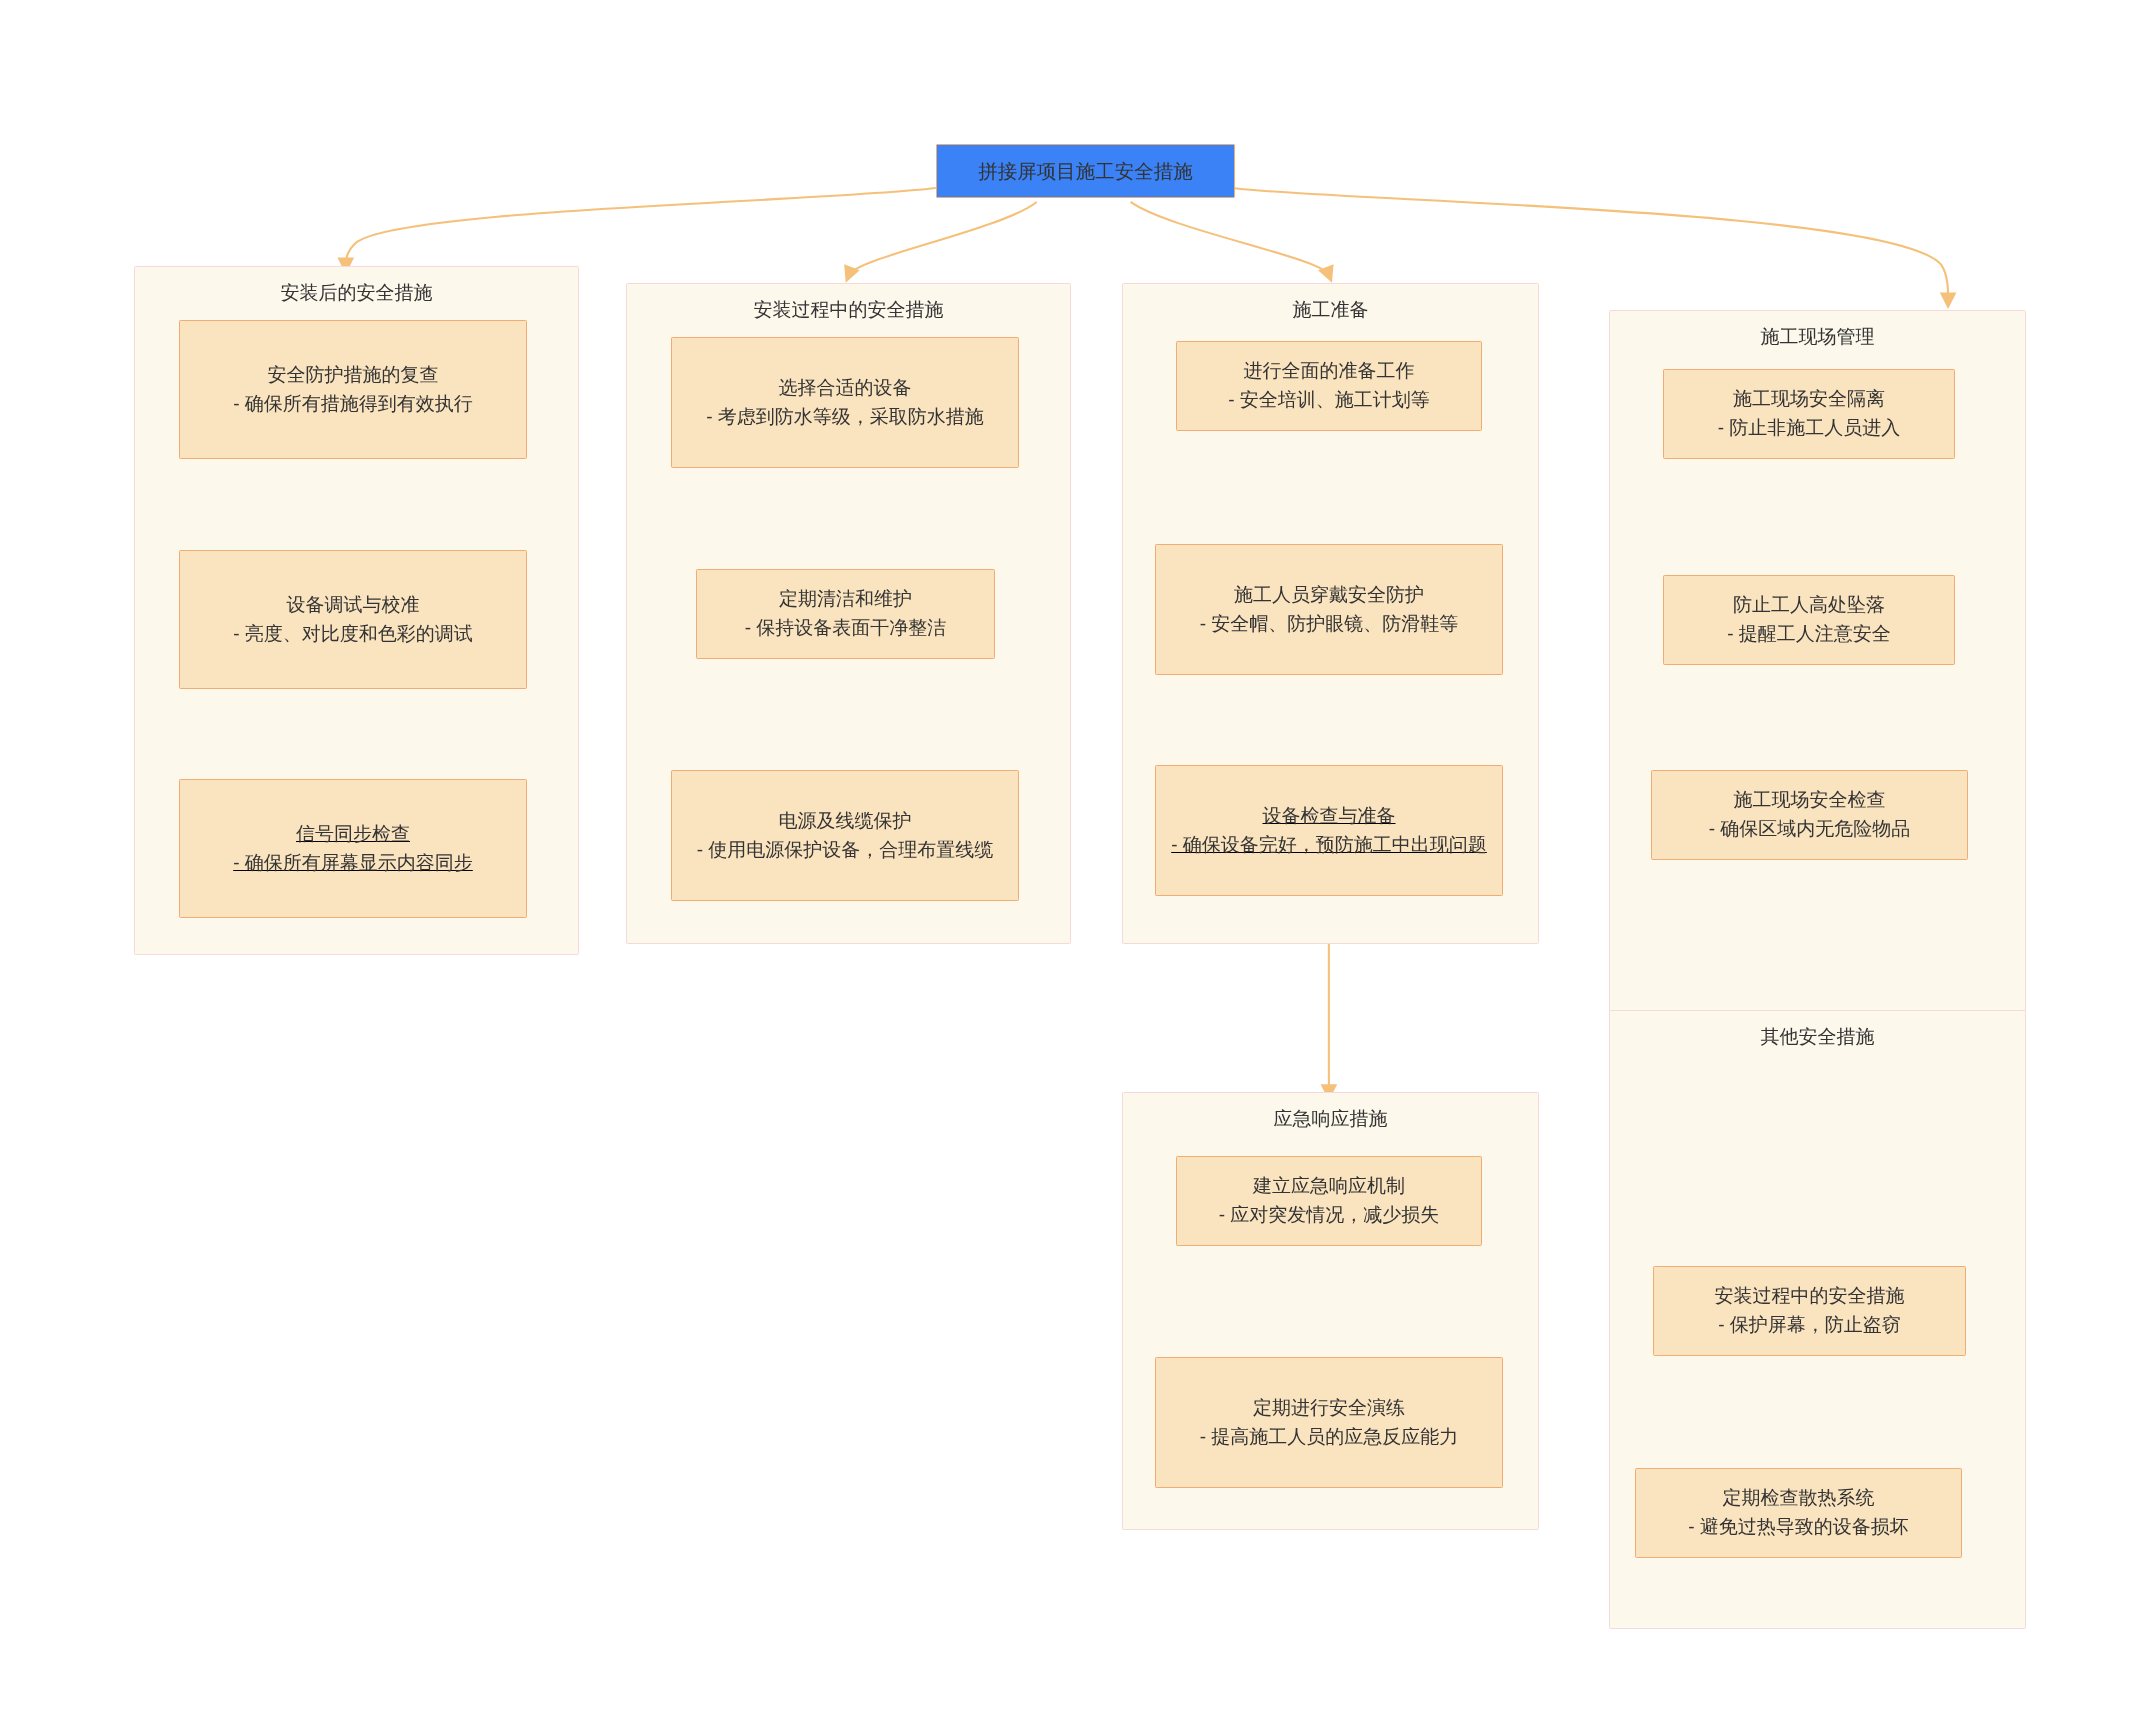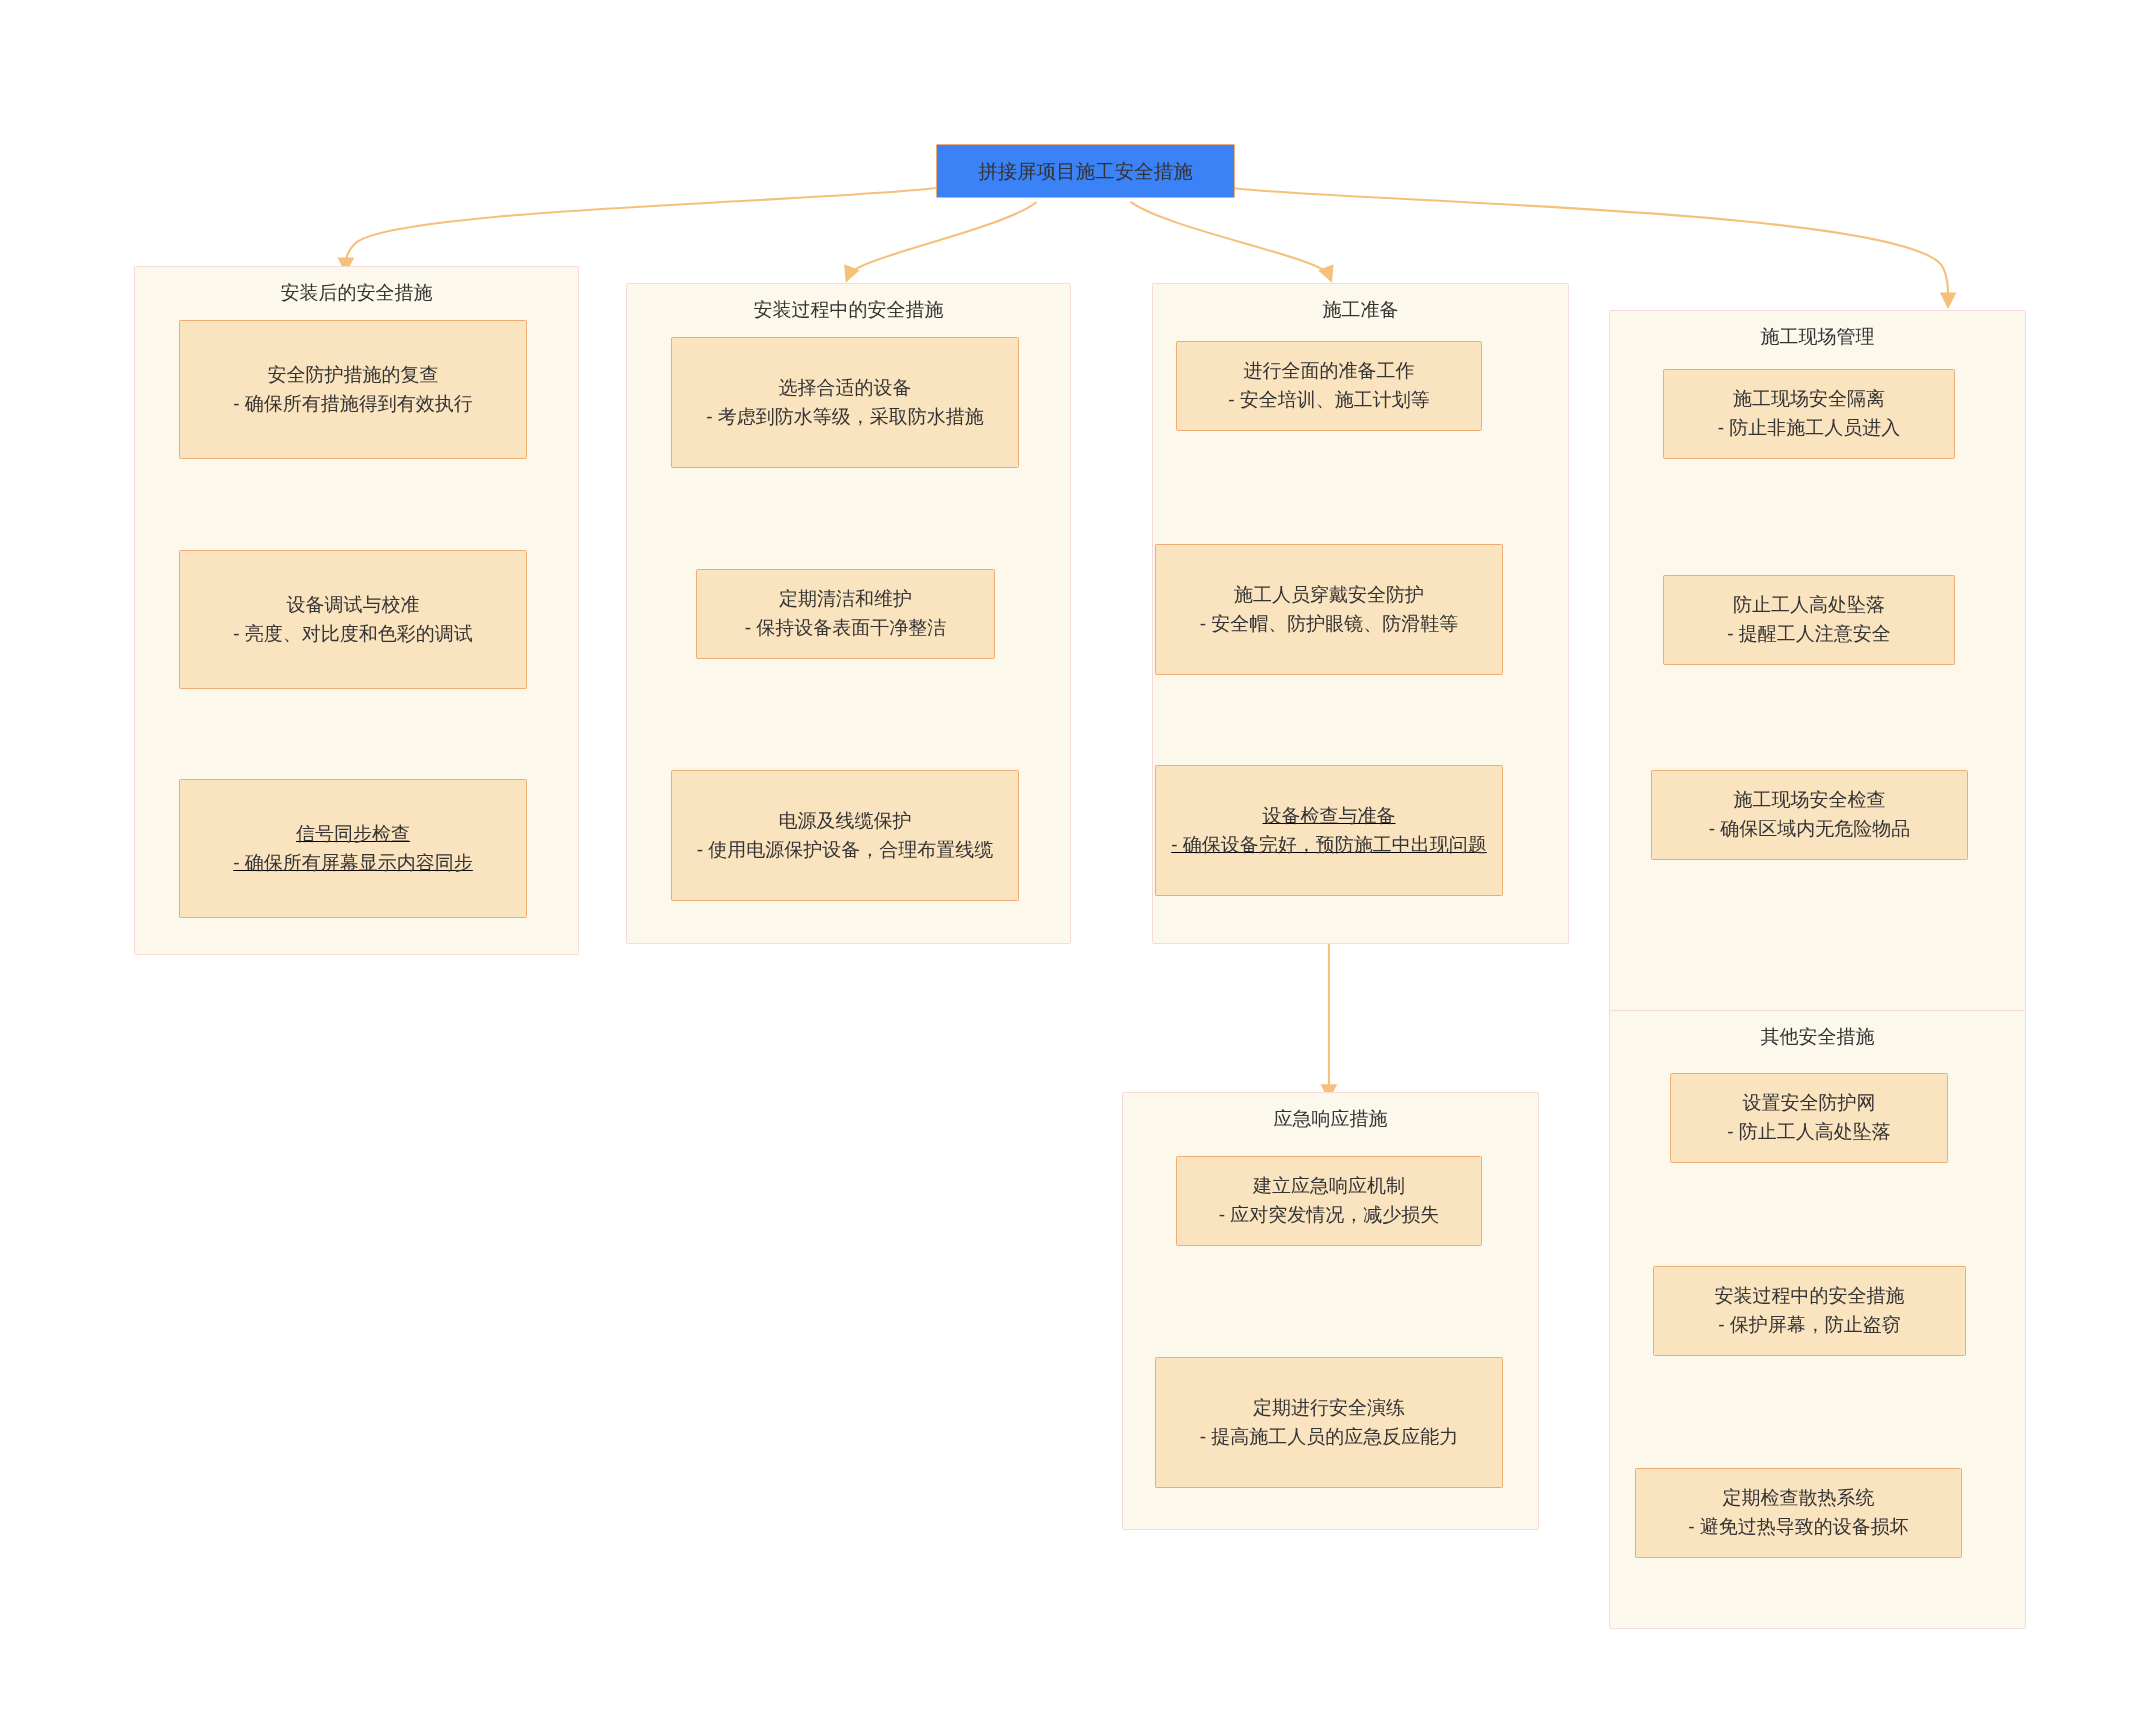--- a/index.html
+++ b/index.html
@@ -101,21 +101,21 @@
       <span class="l wrap">- 保持设备表面干净整洁</span>
     </div>
   </div>
   <div class="node" style="left:671px;top:770px;width:348px;height:131px;">
     <div class="lines">
       <span class="l">电源及线缆保护</span>
       <span class="l wrap">- 使用电源保护设备，合理布置线缆</span>
     </div>
   </div>
 
-  <div class="cluster" style="left:1122px;top:283px;width:417px;height:661px;margin-left:30px;">
+  <div class="cluster" style="left:1122px;top:283px;width:417px;height:661px;">
     <div class="cluster-title">施工准备</div>
   </div>
   <div class="node" style="left:1176px;top:341px;width:306px;height:90px;">
     <div class="lines">
       <span class="l">进行全面的准备工作</span>
       <span class="l wrap">- 安全培训、施工计划等</span>
     </div>
   </div>
   <div class="node" style="left:1155px;top:544px;width:348px;height:131px;">
     <div class="lines">
@@ -164,26 +164,20 @@
   <div class="node" style="left:1155px;top:1357px;width:348px;height:131px;">
     <div class="lines">
       <span class="l">定期进行安全演练</span>
       <span class="l wrap">- 提高施工人员的应急反应能力</span>
     </div>
   </div>
 
   <div class="cluster" style="left:1609px;top:1010px;width:417px;height:619px;">
     <div class="cluster-title">其他安全措施</div>
   </div>
-  <div class="node" style="left:1670px;top:1073px;width:278px;height:90px;">
-    <div class="lines">
-      <span class="l">设置安全防护网</span>
-      <span class="l wrap">- 防止工人高处坠落</span>
-    </div>
-  </div>
   <div class="node" style="left:1653px;top:1266px;width:313px;height:90px;">
     <div class="lines">
       <span class="l">安装过程中的安全措施</span>
       <span class="l wrap">- 保护屏幕，防止盗窃</span>
     </div>
   </div>
   <div class="node" style="left:1635px;top:1468px;width:327px;height:90px;">
     <div class="lines">
       <span class="l">定期检查散热系统</span>
       <span class="l wrap">- 避免过热导致的设备损坏</span>

